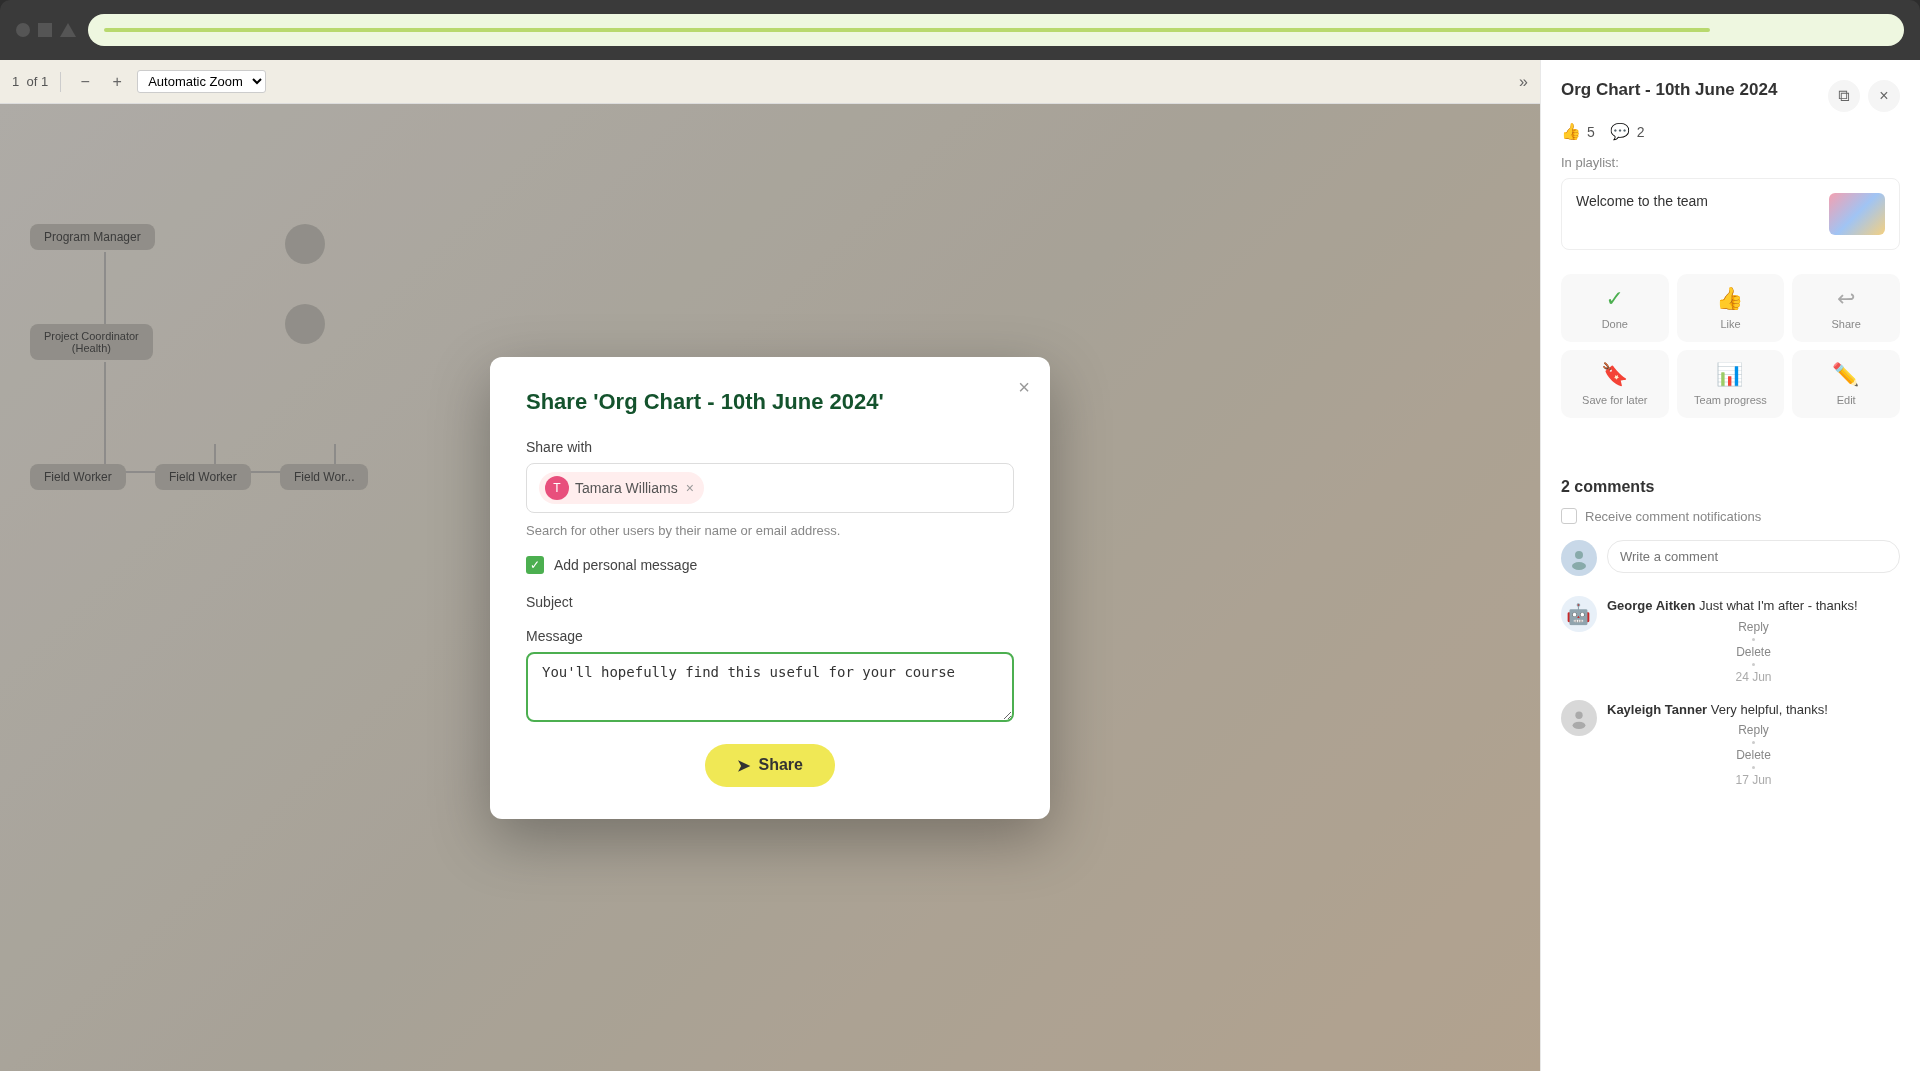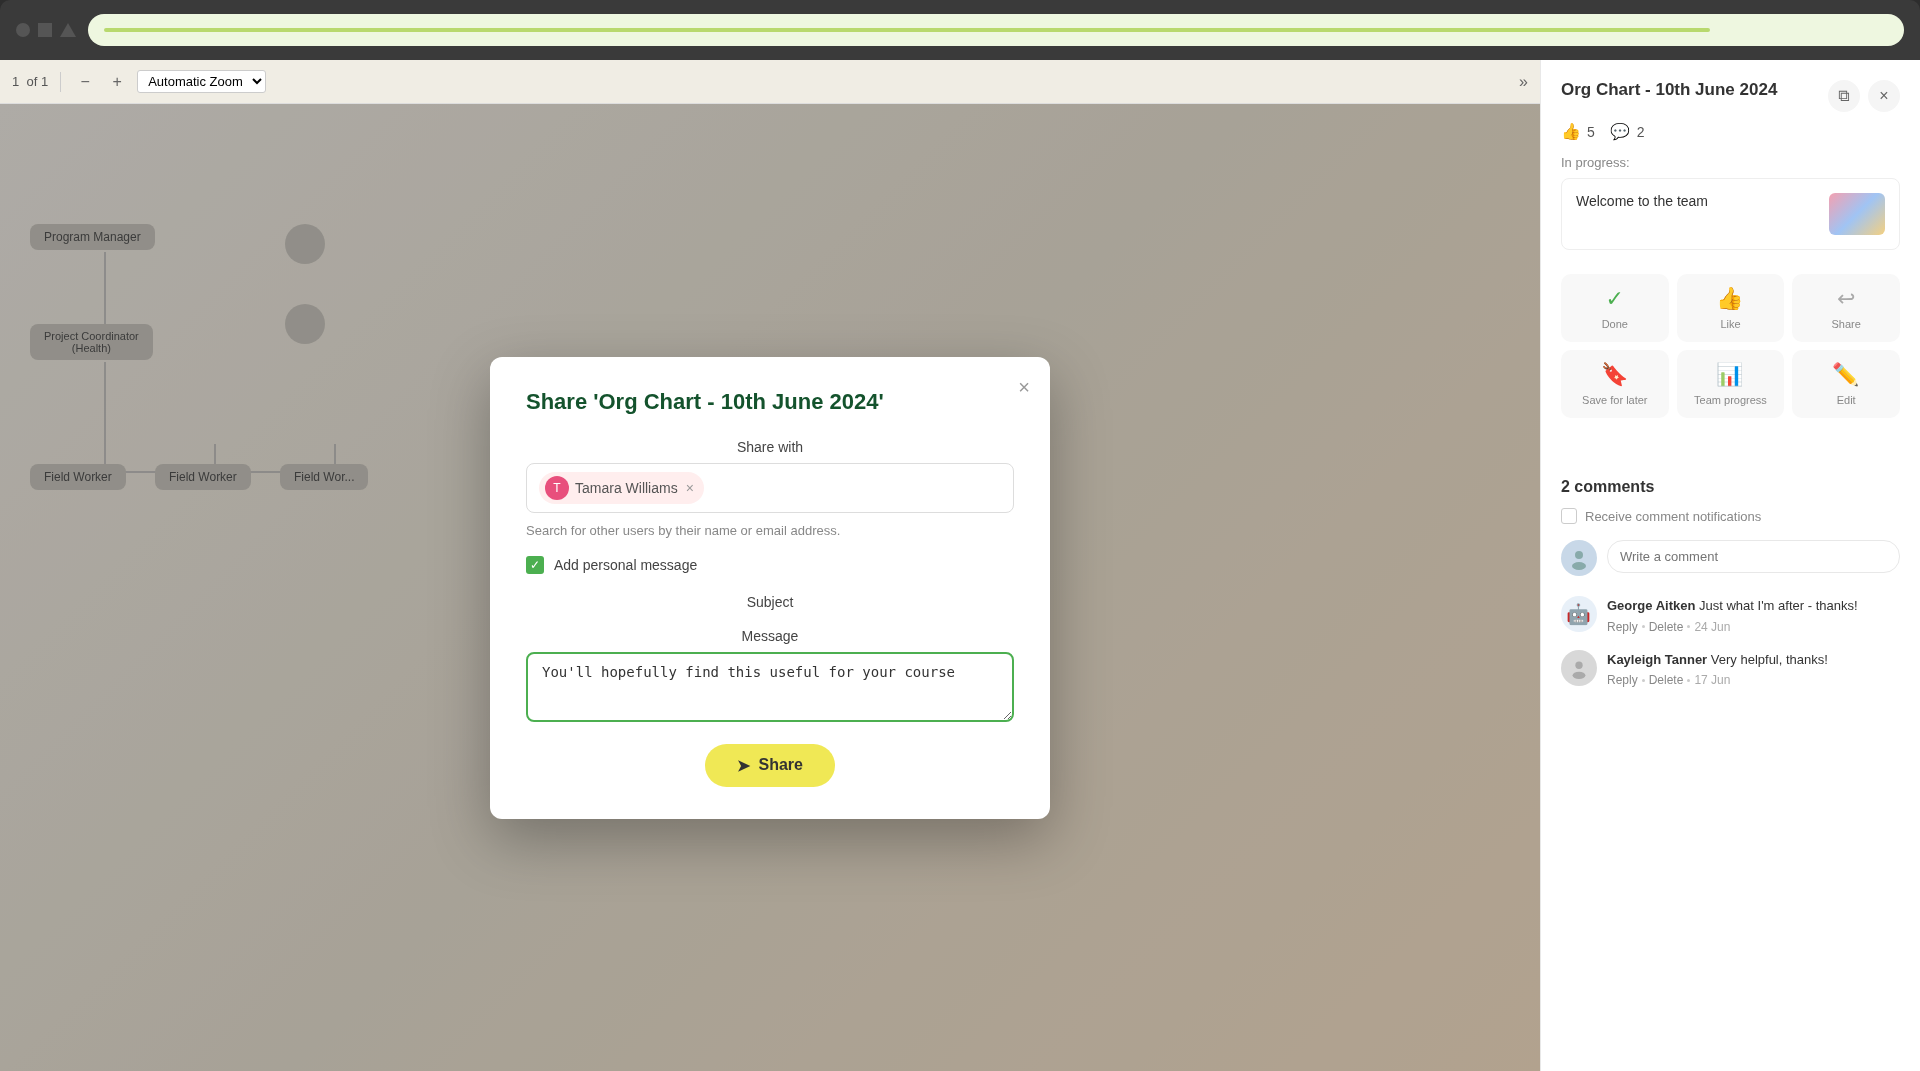--- a/index.html
+++ b/index.html
@@ -197,21 +197,20 @@
       background: none;
       border: none;
       line-height: 1;
     }
     .form-label {
       font-size: 14px;
       font-weight: 500;
       color: #444;
       margin-bottom: 8px;
       display: block;
-      text-align: center;
     }
     .share-with-field {
       border: 1px solid #ddd;
       border-radius: 8px;
       padding: 8px 12px;
       display: flex;
       align-items: center;
       gap: 8px;
       margin-bottom: 10px;
       min-height: 44px;
@@ -485,20 +484,21 @@
       font-size: 13px;
       color: #333;
       line-height: 1.5;
     }
     .comment-author { font-weight: 600; }
     .comment-actions {
       display: flex;
       gap: 4px;
       margin-top: 4px;
       align-items: center;
+      flex-direction: column;
     }
     .comment-action-btn {
       font-size: 12px;
       color: #888;
       cursor: pointer;
       background: none;
       border: none;
       padding: 0;
     }
     .comment-dot {
@@ -631,21 +631,21 @@
       <div class="stat-item">
         <span class="stat-icon">👍</span>
         <span>5</span>
       </div>
       <div class="stat-item">
         <span class="stat-icon comment">💬</span>
         <span>2</span>
       </div>
     </div>
 
-    <p class="sidebar-section-label">In progress:</p>
+    <p class="sidebar-section-label">In playlist:</p>
     <div class="playlist-item">
       <span class="playlist-title">Welcome to the team</span>
       <div class="playlist-thumb"></div>
     </div>
 
     <div class="actions-grid">
       <button class="action-btn">
         <span class="action-icon" style="color:#4caf50;">✓</span>
         <span class="action-label">Done</span>
       </button>

